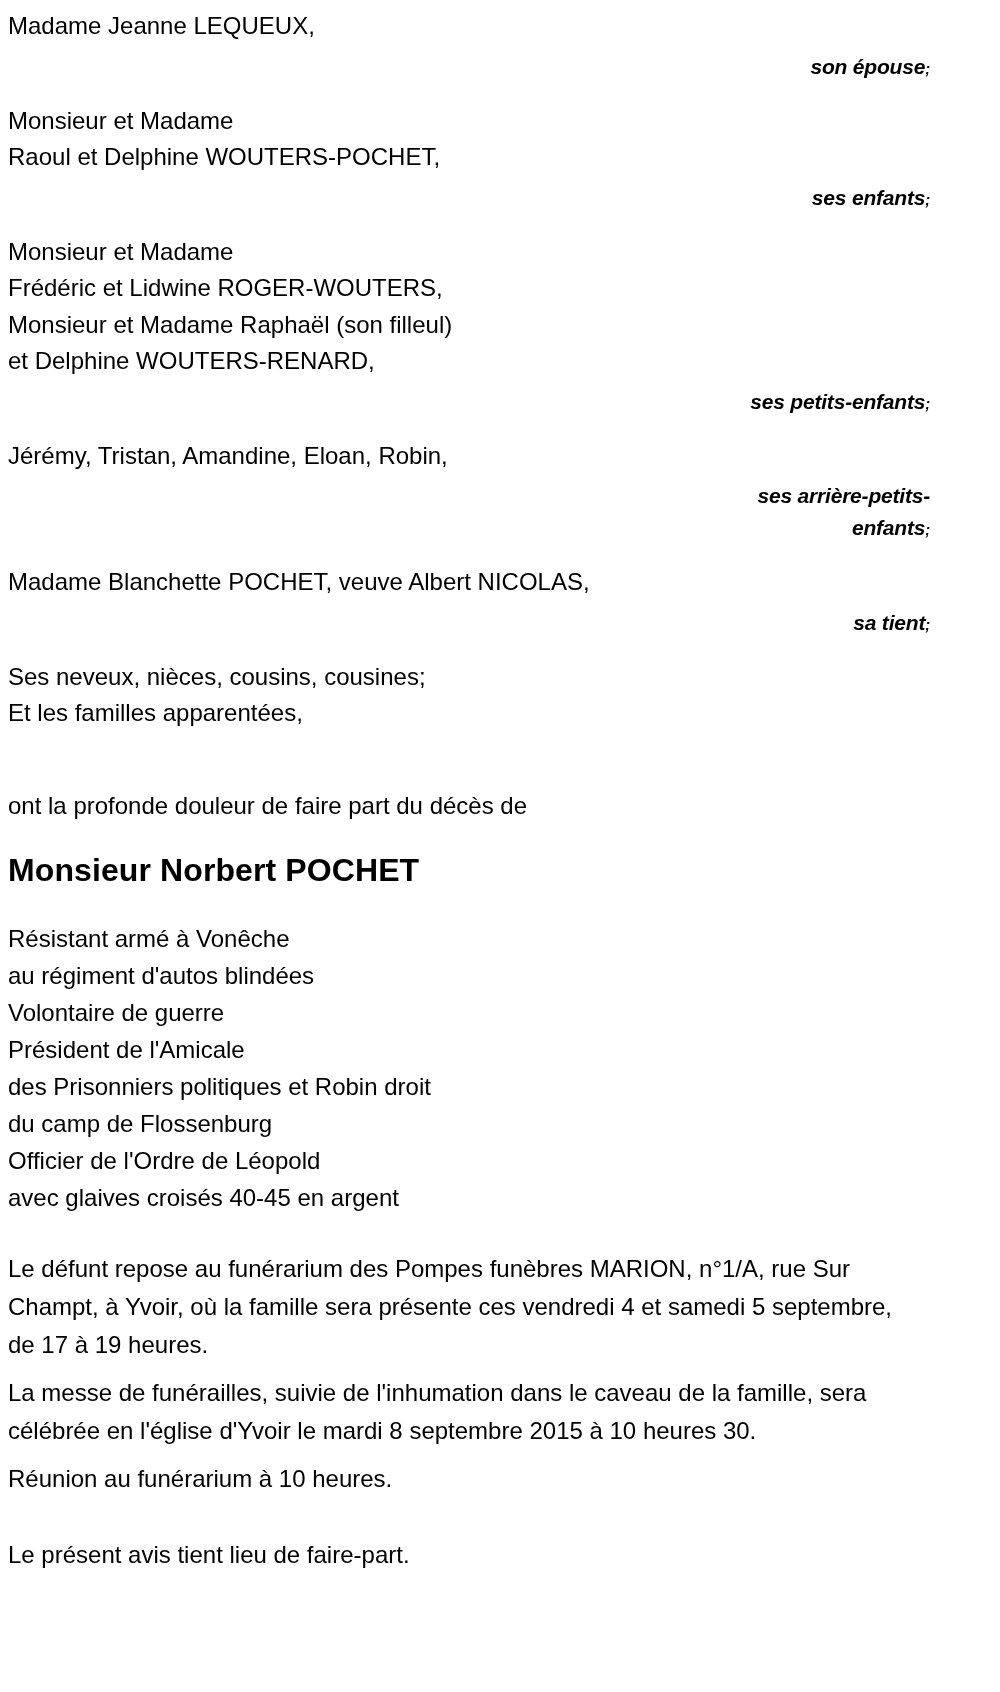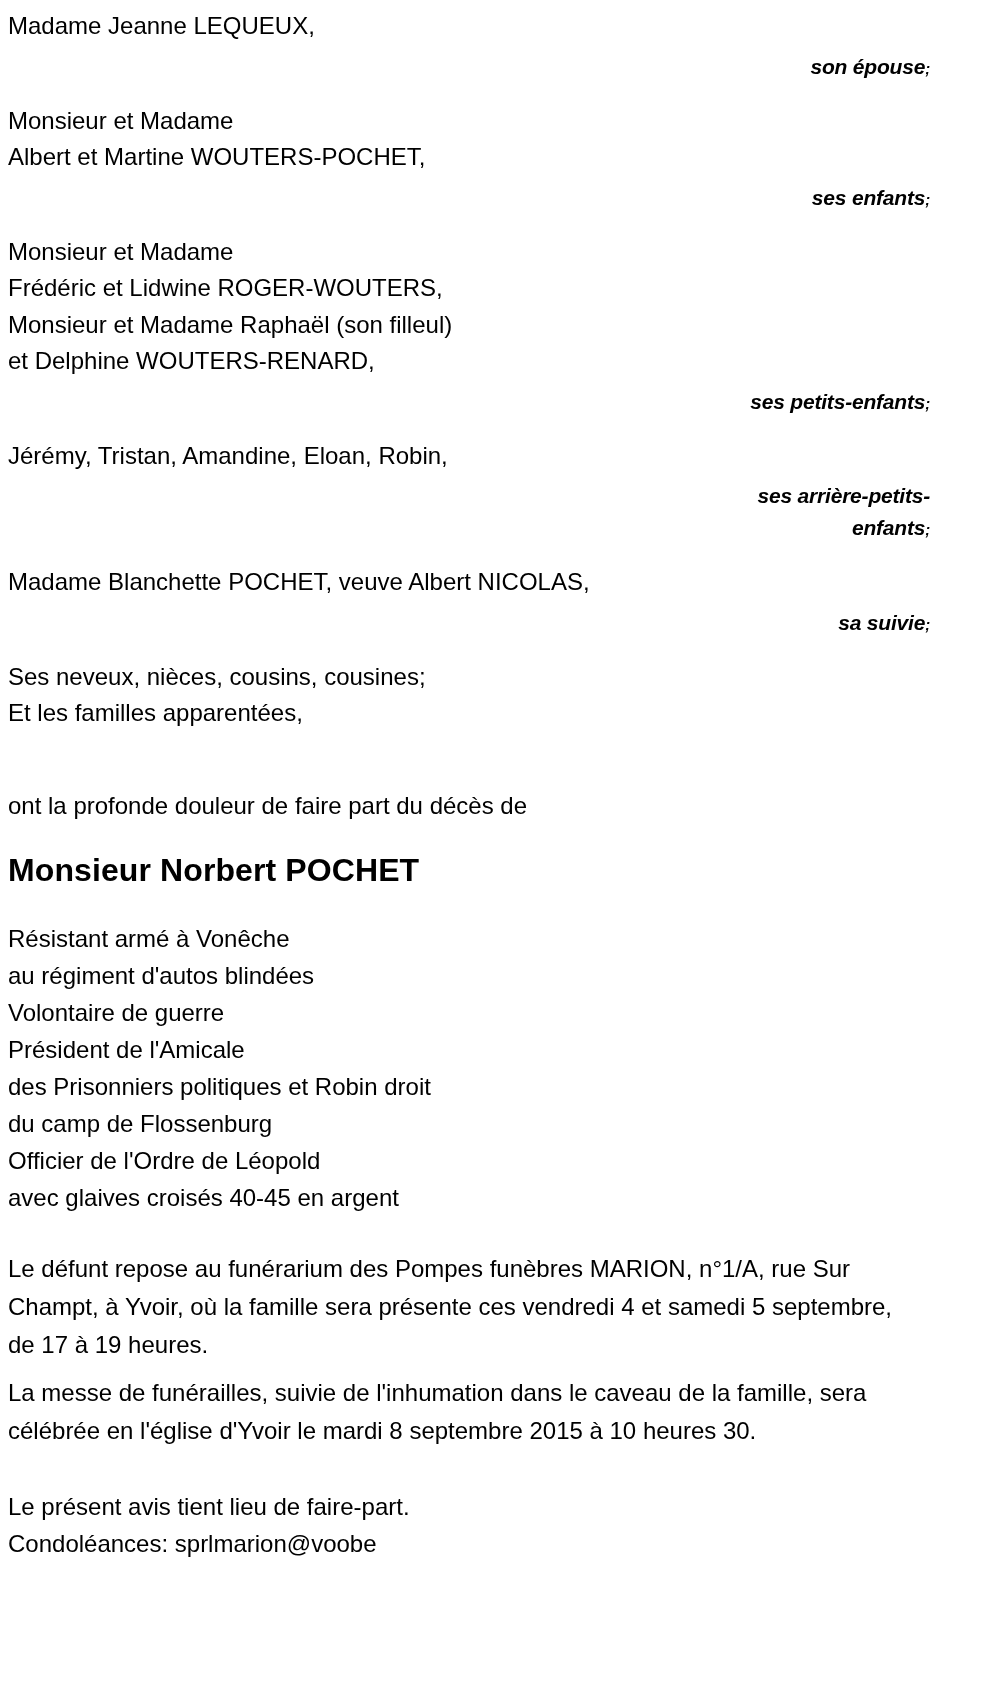--- a/index.html
+++ b/index.html
@@ -114,21 +114,21 @@
   <div class="notice">
 
     <div class="relation-group">
       <div class="name-line">Madame Jeanne LEQUEUX,</div>
       <div class="gap-sm"></div>
       <div class="relation"><span>son épouse</span><span class="semi">;</span></div>
     </div>
 
     <div class="relation-group">
       <div class="name-line">Monsieur et Madame</div>
-      <div class="name-line">Albert et Martine WOUTERS-POCHET,</div>
+      <div class="name-line">Raoul et Delphine WOUTERS-POCHET,</div>
       <div class="gap-sm"></div>
       <div class="relation"><span>ses enfants</span><span class="semi">;</span></div>
     </div>
 
     <div class="relation-group">
       <div class="name-line">Monsieur et Madame</div>
       <div class="name-line">Frédéric et Lidwine ROGER-WOUTERS,</div>
       <div class="name-line">Monsieur et Madame Raphaël (son filleul)</div>
       <div class="name-line">et Delphine WOUTERS-RENARD,</div>
       <div class="gap-sm"></div>
@@ -138,21 +138,21 @@
     <div class="relation-group">
       <div class="name-line">Jérémy, Tristan, Amandine, Eloan, Robin,</div>
       <div class="gap-sm"></div>
       <div class="relation">ses arrière-petits-</div>
       <div class="relation"><span>enfants</span><span class="semi">;</span></div>
     </div>
 
     <div class="relation-group">
       <div class="name-line">Madame Blanchette POCHET, veuve Albert NICOLAS,</div>
       <div class="gap-sm"></div>
-      <div class="relation"><span>sa suivie</span><span class="semi">;</span></div>
+      <div class="relation"><span>sa tient</span><span class="semi">;</span></div>
     </div>
 
     <div class="plain-lines">
       <div class="name-line">Ses neveux, nièces, cousins, cousines;</div>
       <div class="name-line">Et les familles apparentées,</div>
     </div>
 
     <div class="lead-in">ont la profonde douleur de faire part du décès de</div>
 
     <div class="deceased-name">Monsieur Norbert POCHET</div>
@@ -164,21 +164,21 @@
       <div class="honour-line">Président de l'Amicale</div>
       <div class="honour-line">des Prisonniers politiques et Robin droit</div>
       <div class="honour-line">du camp de Flossenburg</div>
       <div class="honour-line">Officier de l'Ordre de Léopold</div>
       <div class="honour-line">avec glaives croisés 40-45 en argent</div>
     </div>
 
     <div class="paragraphs">
       <div class="para">Le défunt repose au funérarium des Pompes funèbres MARION, n°1/A, rue Sur Champt, à Yvoir, où la famille sera présente ces vendredi 4 et samedi 5 septembre, de 17 à 19 heures.</div>
       <div class="para">La messe de funérailles, suivie de l'inhumation dans le caveau de la famille, sera célébrée en l'église d'Yvoir le mardi 8 septembre 2015 à 10 heures 30.</div>
+      <div class="para">Réunion au funérarium à 10 heures.</div>
     </div>
 
     <div class="footer">
       <div class="footer-line">Le présent avis tient lieu de faire-part.</div>
-      <div class="footer-line">Condoléances: sprlmarion@voobe</div>
     </div>
 
   </div>
 </div>
 
 </body></html>

